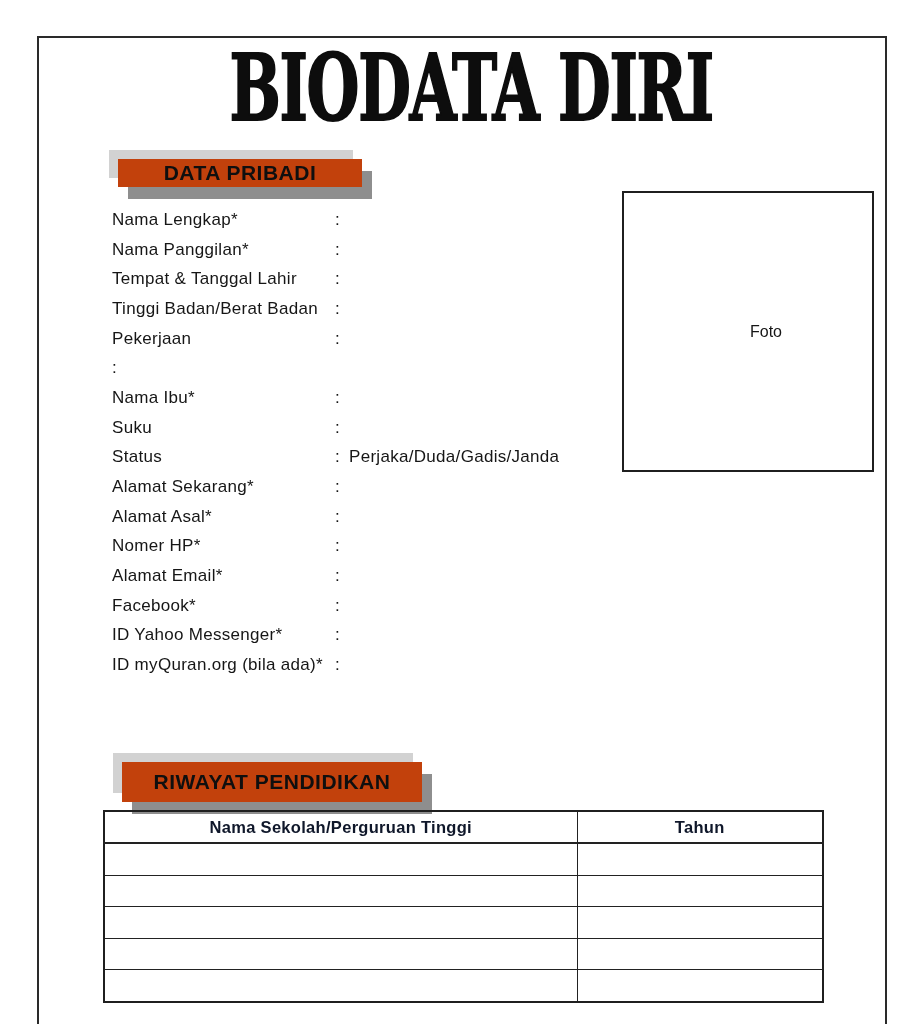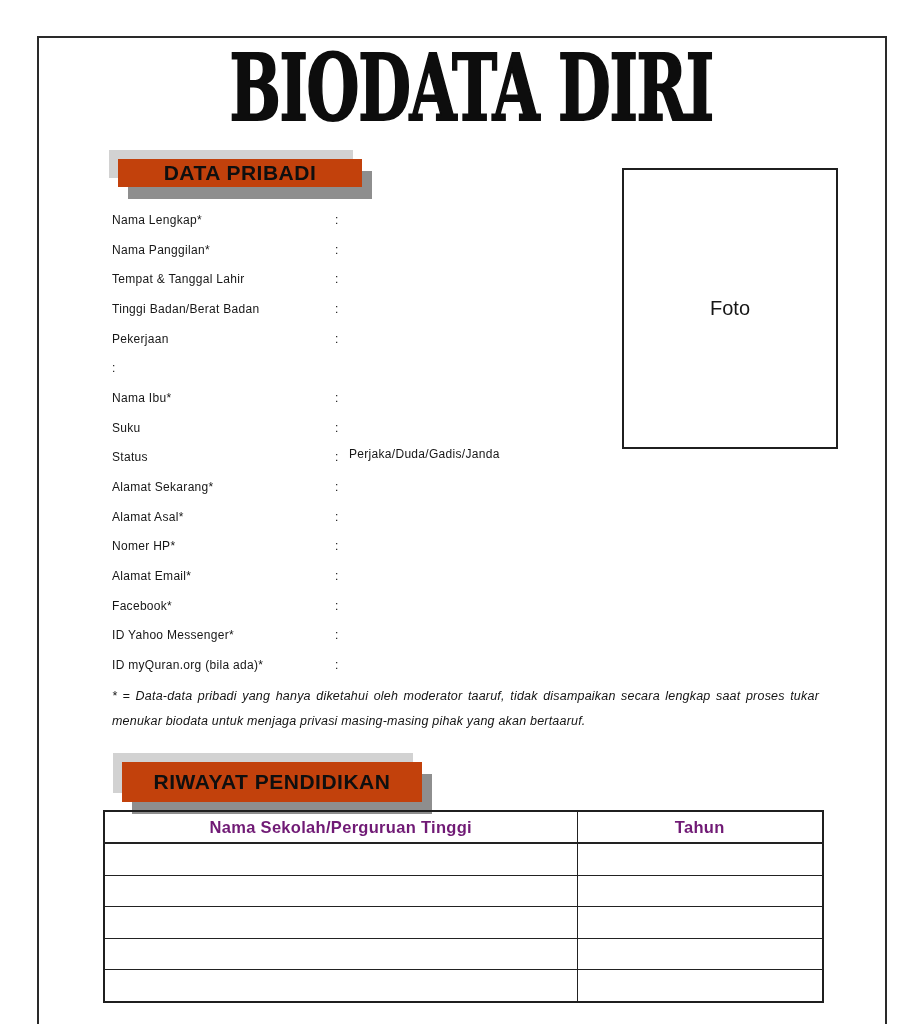--- a/index.html
+++ b/index.html
@@ -63,36 +63,37 @@
   .sec-education { left: 122px; top: 762px; width: 300px; height: 40px; }
 
   .fields {
     position: absolute;
     left: 112px; top: 205px; width: 500px;
   }
   .frow {
     display: flex;
     height: 29.7px;
     align-items: center;
-    font-size: 12px;
+    font-size: 17px;
     letter-spacing: 0.3px;
     color: #161616;
   }
   .flabel { width: 223px; flex: none; }
   .fcolon { flex: none; width: 12px; }
   .fvalue { flex: 1; padding-left: 2px; min-height: 20px; }
 
   .photo-box {
     position: absolute;
-    left: 622px; top: 168px;
+    left: 622px; top: 191px;
     width: 212px; height: 277px;
     border: 2px solid #1f1f1f;
     display: flex; align-items: center; justify-content: center;
-    font-size: 20px;
+    font-size: 16px;
     color: #161616;
+    padding-left: 36px;
   }
   .footnote {
     position: absolute;
     left: 112px; top: 684px; width: 707px;
     font-style: italic;
     font-size: 12.5px;
     line-height: 25px;
     color: #141414;
     letter-spacing: 0.2px;
   }
@@ -109,21 +110,21 @@
   table.edu th, table.edu td {
     border: 1.5px solid #222222;
     padding: 0;
   }
   table.edu th {
     height: 30px;
     font-size: 16.5px;
     font-weight: bold;
     text-align: center;
     letter-spacing: 0.3px;
-    color: #701a75;
+    color: #0f172a;
     border-bottom-width: 2px;
   }
   table.edu td { height: 30.5px; background: #ffffff; }
   .col-school { width: 473px; }
   .col-year  { width: 246px; }
   table.edu { border: 2px solid #1f1f1f; }
 </style>
 </head>
 <body>
 
@@ -219,24 +220,20 @@
       <span class="flabel">ID myQuran.org (bila ada)*</span>
       <span class="fcolon">:</span>
       <span class="fvalue"></span>
     </div>
   </div>
 
   <div class="photo-box">
     <span>Foto</span>
   </div>
 
-  <div class="footnote">
-    <div class="fn-line-1">* = Data-data pribadi yang hanya diketahui oleh moderator taaruf, tidak disampaikan secara lengkap saat proses tukar</div>
-    <div class="fn-line-2">menukar biodata untuk menjaga privasi masing-masing pihak yang akan bertaaruf.</div>
-  </div>
 
   <div class="sec sec-education">
     <div class="box-light"></div>
     <div class="box-dark"></div>
     <div class="box-main">RIWAYAT PENDIDIKAN</div>
   </div>
 
   <table class="edu">
     <colgroup>
         <col class="col-school">

